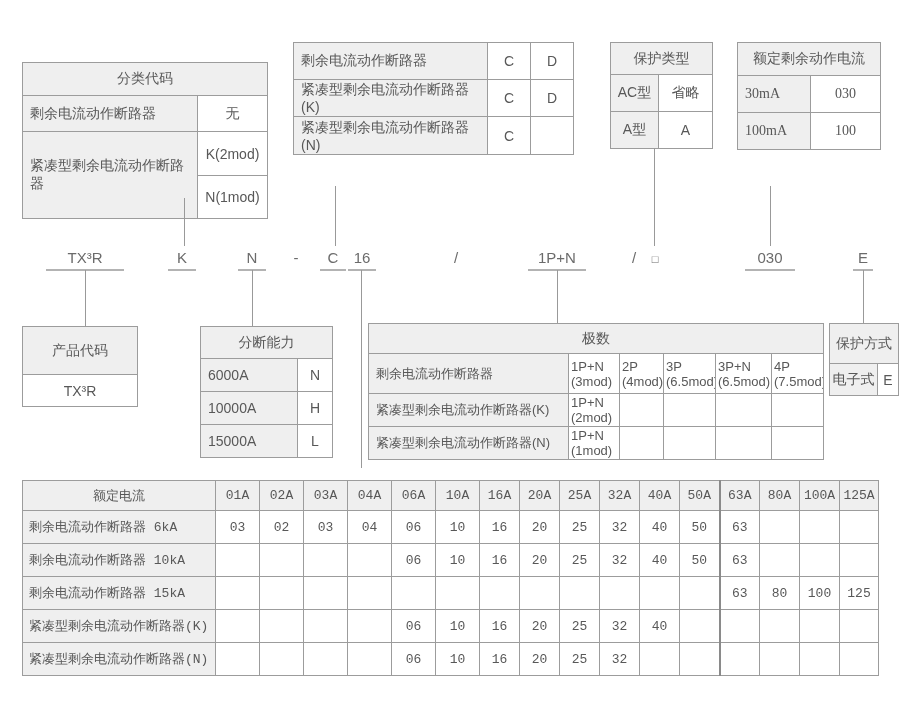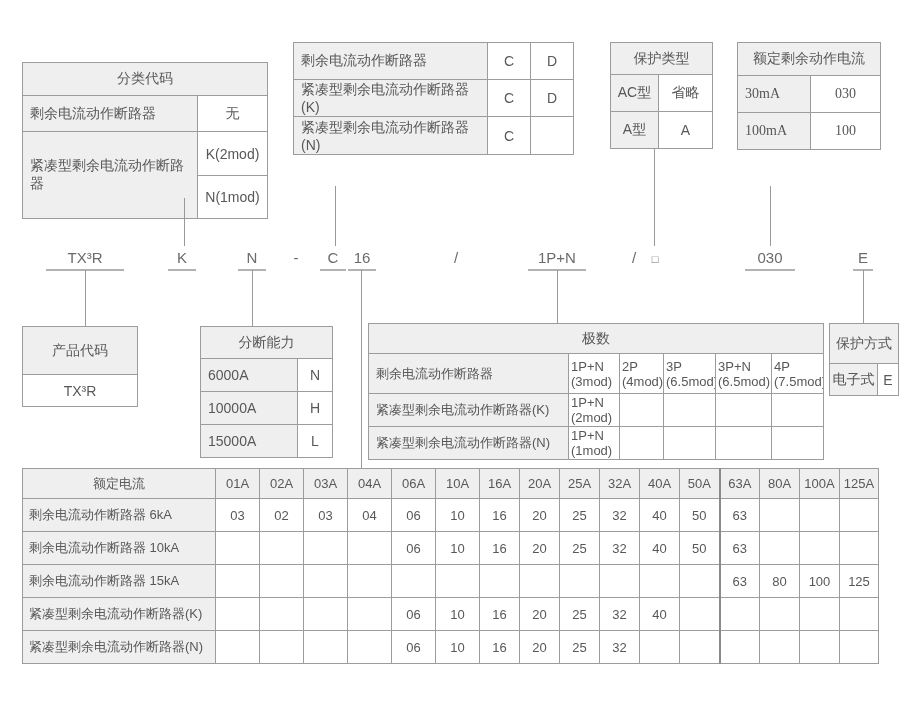--- a/index.html
+++ b/index.html
@@ -241,21 +241,21 @@
         <tr style="height:40px">
           <th class="hdr" colspan="2">保护方式</th>
         </tr>
     <tr style="height:32px">
       <th class="hdr">电子式</th>
       <td class="val">E</td>
     </tr>
   </tbody>
     </table>
 
-  <table class="t" id="t-rated" style="left:22px;top:468px;width:856px;">
+  <table class="t" id="t-rated" style="left:22px;top:480px;width:856px;font-family:Liberation Mono, monospace;">
     <colgroup>
       <col style="width:193px">
       <col style="width:44px">
         <col style="width:44px">
         <col style="width:44px">
         <col style="width:44px">
         <col style="width:44px">
         <col style="width:44px">
       <col style="width:40px">
         <col style="width:40px">

